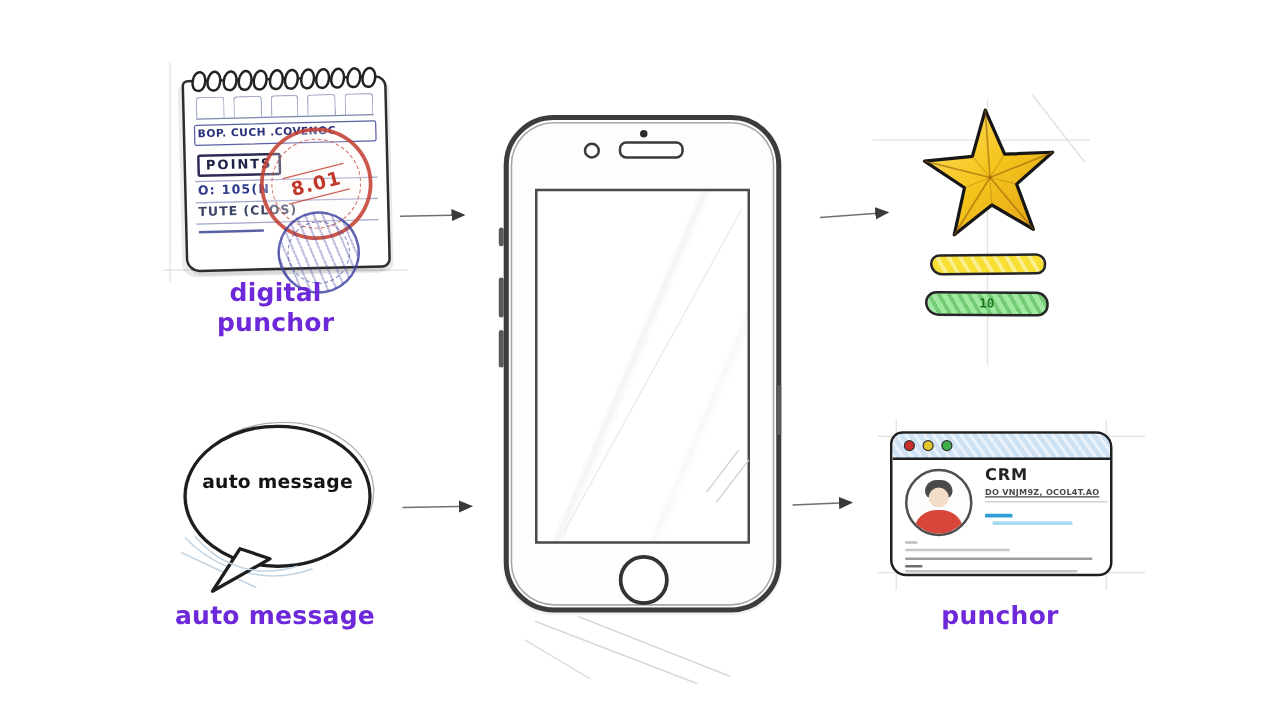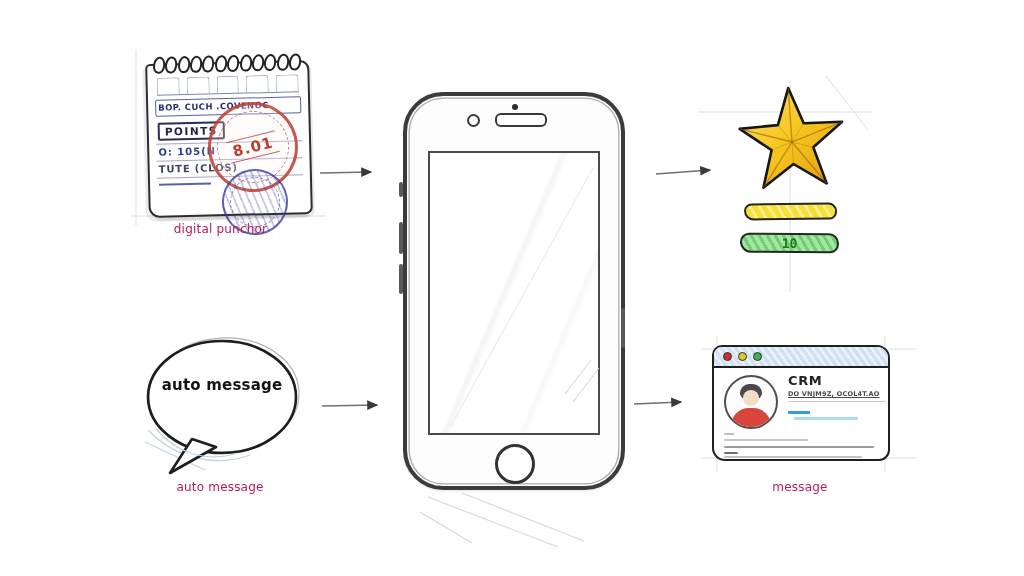--- a/index.html
+++ b/index.html
@@ -2,21 +2,21 @@
 <html><head>
 <meta charset="utf-8">
 <style>
   html,body{margin:0;padding:0;background:#fff;}
   .canvas{position:relative;width:1024px;height:576px;background:#ffffff;overflow:hidden;
           font-family:"DejaVu Sans",sans-serif;}
   svg{display:block;}
   .abs{position:absolute;}
 
   
-  .caption{position:absolute;font-weight:normal;color:#be185d;font-size:12px;letter-spacing:.2px;text-align:center;}
+  .caption{position:absolute;font-weight:bold;color:#6d28d9;font-size:20px;letter-spacing:.2px;text-align:center;}
   .cap-tl{left:143px;top:222px;width:155px;}
   .cap-bl{left:140px;top:480px;width:160px;}
   .cap-br{left:738px;top:480px;width:124px;}
 
   
   .notepad{position:absolute;left:147px;top:62px;width:160px;height:150px;background:#fff;
            border:2.5px solid #2d2d2d;border-radius:5px 9px 7px 11px;transform:rotate(-1.4deg);
            box-shadow:-3px 4px 0 rgba(70,70,70,.10),2px 3px 0 rgba(70,70,70,.12);}
   .spiral{position:absolute;top:-9px;left:6px;right:6px;display:flex;justify-content:space-between;}
   .spiral i{width:8px;height:13px;border:2px solid #222;border-radius:50% 50% 45% 45%;background:#fff;transform:rotate(10deg);}
@@ -58,21 +58,21 @@
           background:linear-gradient(113deg,#ffffff 45%,#f4f4f4 46.5%,#ffffff 49%,#ffffff 72%,#f8f8f8 73.5%,#fff 76%);}
   .home{position:absolute;left:88px;top:348px;width:34px;height:34px;border:3px solid #333;border-radius:50%;background:#fff;}
   .side-btn{position:absolute;width:4px;background:#5a5a5a;border-radius:2px;}
 
   
   .bar{position:absolute;box-sizing:border-box;border:2.2px solid #262626;display:flex;align-items:center;
        justify-content:center;font-weight:bold;font-family:"DejaVu Sans Mono",monospace;}
   .bar-yellow{left:744px;top:203px;width:93px;height:17px;border-radius:8px 9px 8px 10px;transform:rotate(-.6deg);
        background:#f7e033 repeating-linear-gradient(60deg,rgba(255,255,255,.45) 0 3px,rgba(255,255,255,0) 3px 8px);}
   .bar-green{left:740px;top:233px;width:99px;height:20px;border-radius:9px 10px 9px 11px;transform:rotate(.4deg);
-       font-size:13px;color:#1f7a1f;
+       font-size:10px;color:#1f7a1f;
        background:#9fe89f repeating-linear-gradient(60deg,rgba(40,150,40,.35) 0 3px,rgba(255,255,255,0) 3px 7px);justify-content:center;}
   .bar-blue{left:734px;top:258px;width:112px;height:22px;border-radius:10px 11px 10px 12px;transform:rotate(-.3deg);
        font-size:9.5px;color:#5b7a94;letter-spacing:1px;
        background:#dfeaf3 repeating-linear-gradient(60deg,rgba(120,150,180,.22) 0 3px,rgba(255,255,255,0) 3px 7px);}
 
   
   .crm{position:absolute;left:712px;top:345px;width:178px;height:116px;box-sizing:border-box;background:#fff;
        border:2.8px solid #1f1f1f;border-radius:10px 13px 11px 13px;overflow:hidden;}
   .crm-bar{height:21px;box-sizing:border-box;border-bottom:2.4px solid #1f1f1f;display:flex;align-items:center;
        gap:6px;padding-left:9px;
@@ -251,15 +251,15 @@
       <div class="ln ln-sub"></div>
       <div class="ln ln-link1"></div>
       <div class="ln ln-link2"></div>
       <div class="ln ln-g1"></div>
       <div class="ln ln-g2"></div>
       <div class="ln ln-g3"></div>
       <div class="ln ln-g4"></div>
       <div class="ln ln-g5"></div>
     </div>
   </div>
-  <div class="caption cap-br">message</div>
+  <div class="caption cap-br">punchor</div>
 
 </div>
 
 </body></html>

